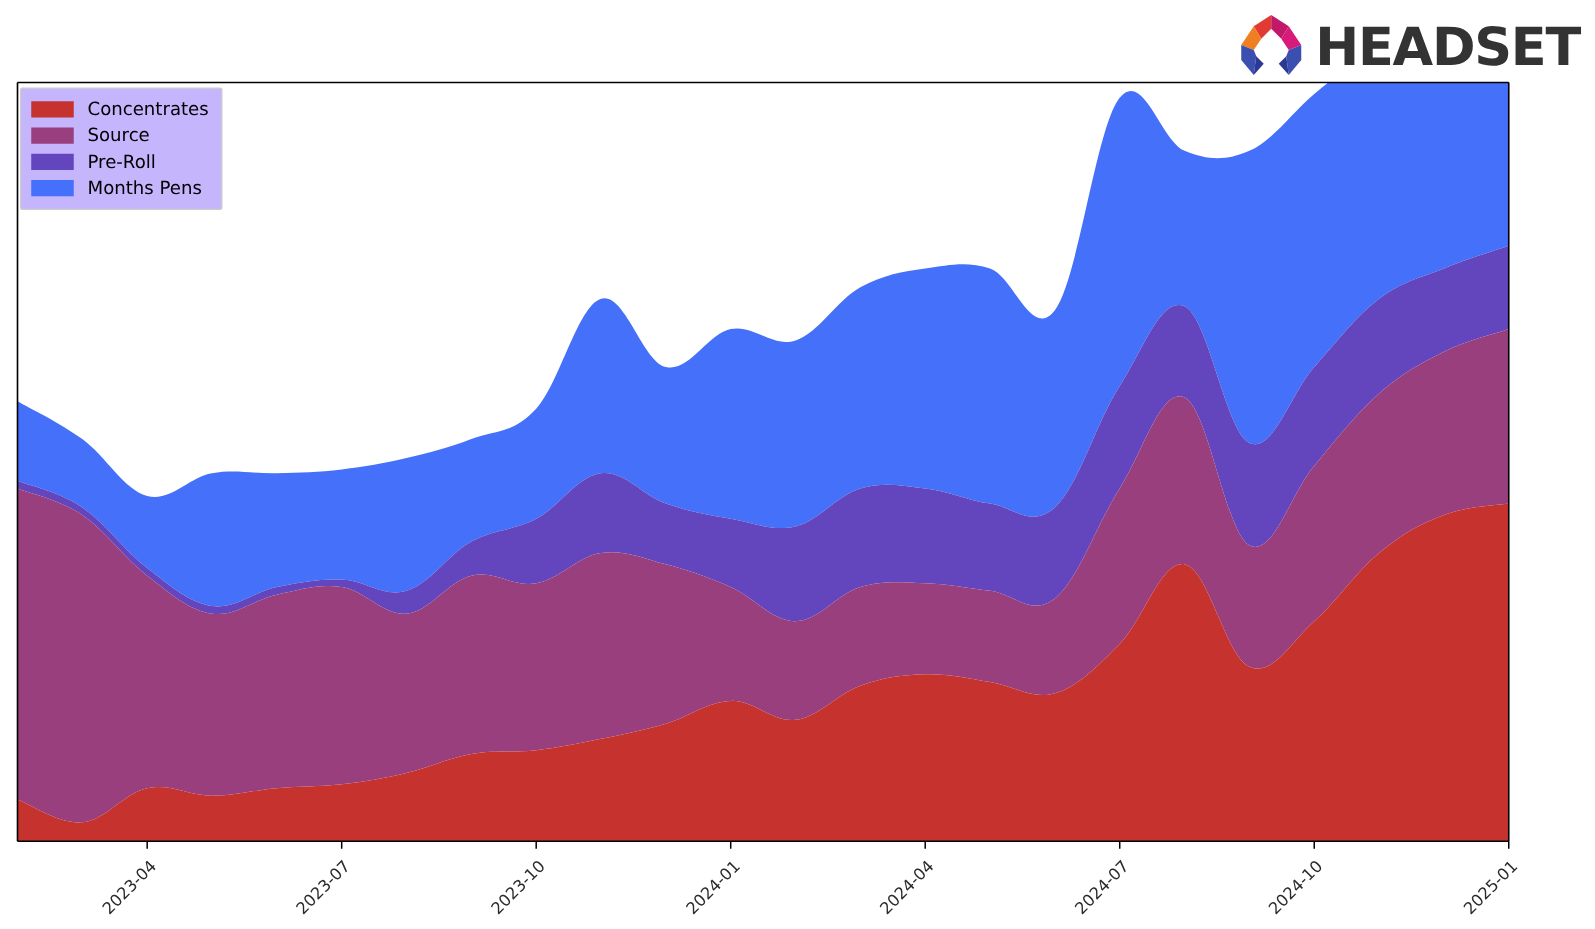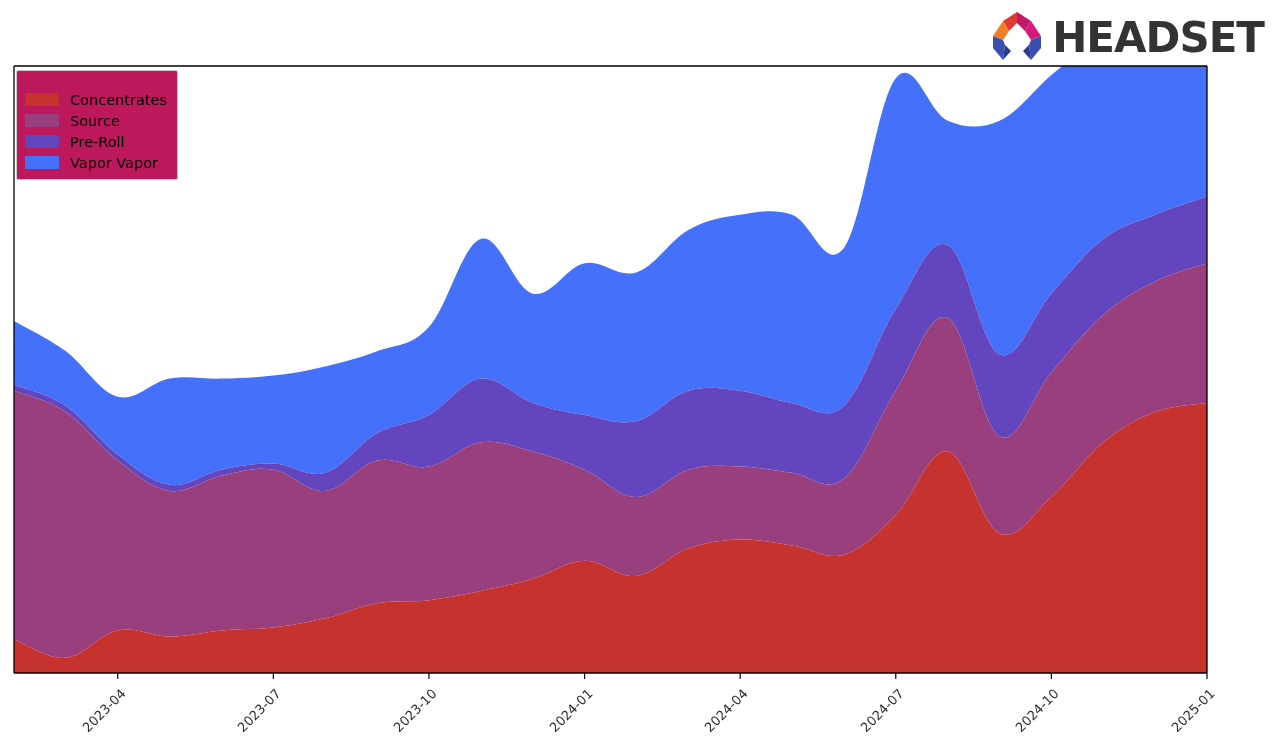--- a/index.html
+++ b/index.html
@@ -47,24 +47,24 @@
   }
   #plot-svg {
     position: absolute;
     left: 0;
     top: 0;
   }
   #legend-box {
     position: absolute;
     left: 16px;
     top: 70px;
-    background: #be185d;
+    background: #c4b5fd;
     border: 1px solid #cccccc;
     border-radius: 2px;
-    padding: 18px 10px 6px 8px;
+    padding: 6px 10px 6px 8px;
     z-index: 5;
   }
   .legend-row {
     display: flex;
     align-items: center;
     height: 21px;
   }
   .legend-swatch {
     width: 34px;
     height: 13px;
@@ -165,21 +165,21 @@
       <div class="legend-row">
         <span class="legend-swatch" style="background: rgb(154, 63, 125);"></span>
         <span class="legend-label">Source</span>
       </div>
       <div class="legend-row">
         <span class="legend-swatch" style="background: rgb(99, 70, 189);"></span>
         <span class="legend-label">Pre-Roll</span>
       </div>
       <div class="legend-row">
         <span class="legend-swatch" style="background: rgb(68, 112, 250);"></span>
-        <span class="legend-label">Vapor Vapor</span>
+        <span class="legend-label">Months Pens</span>
       </div>
     </div>
 
   <div id="xlabels">
       <div class="xtick-label" style="left: 59.7391px; top: 686px; width: 58px;">2023-04</div>
       <div class="xtick-label" style="left: 215.348px; top: 686px; width: 58px;">2023-07</div>
       <div class="xtick-label" style="left: 370.957px; top: 686px; width: 58px;">2023-10</div>
       <div class="xtick-label" style="left: 526.565px; top: 686px; width: 58px;">2024-01</div>
       <div class="xtick-label" style="left: 682.174px; top: 686px; width: 58px;">2024-04</div>
       <div class="xtick-label" style="left: 837.783px; top: 686px; width: 58px;">2024-07</div>

